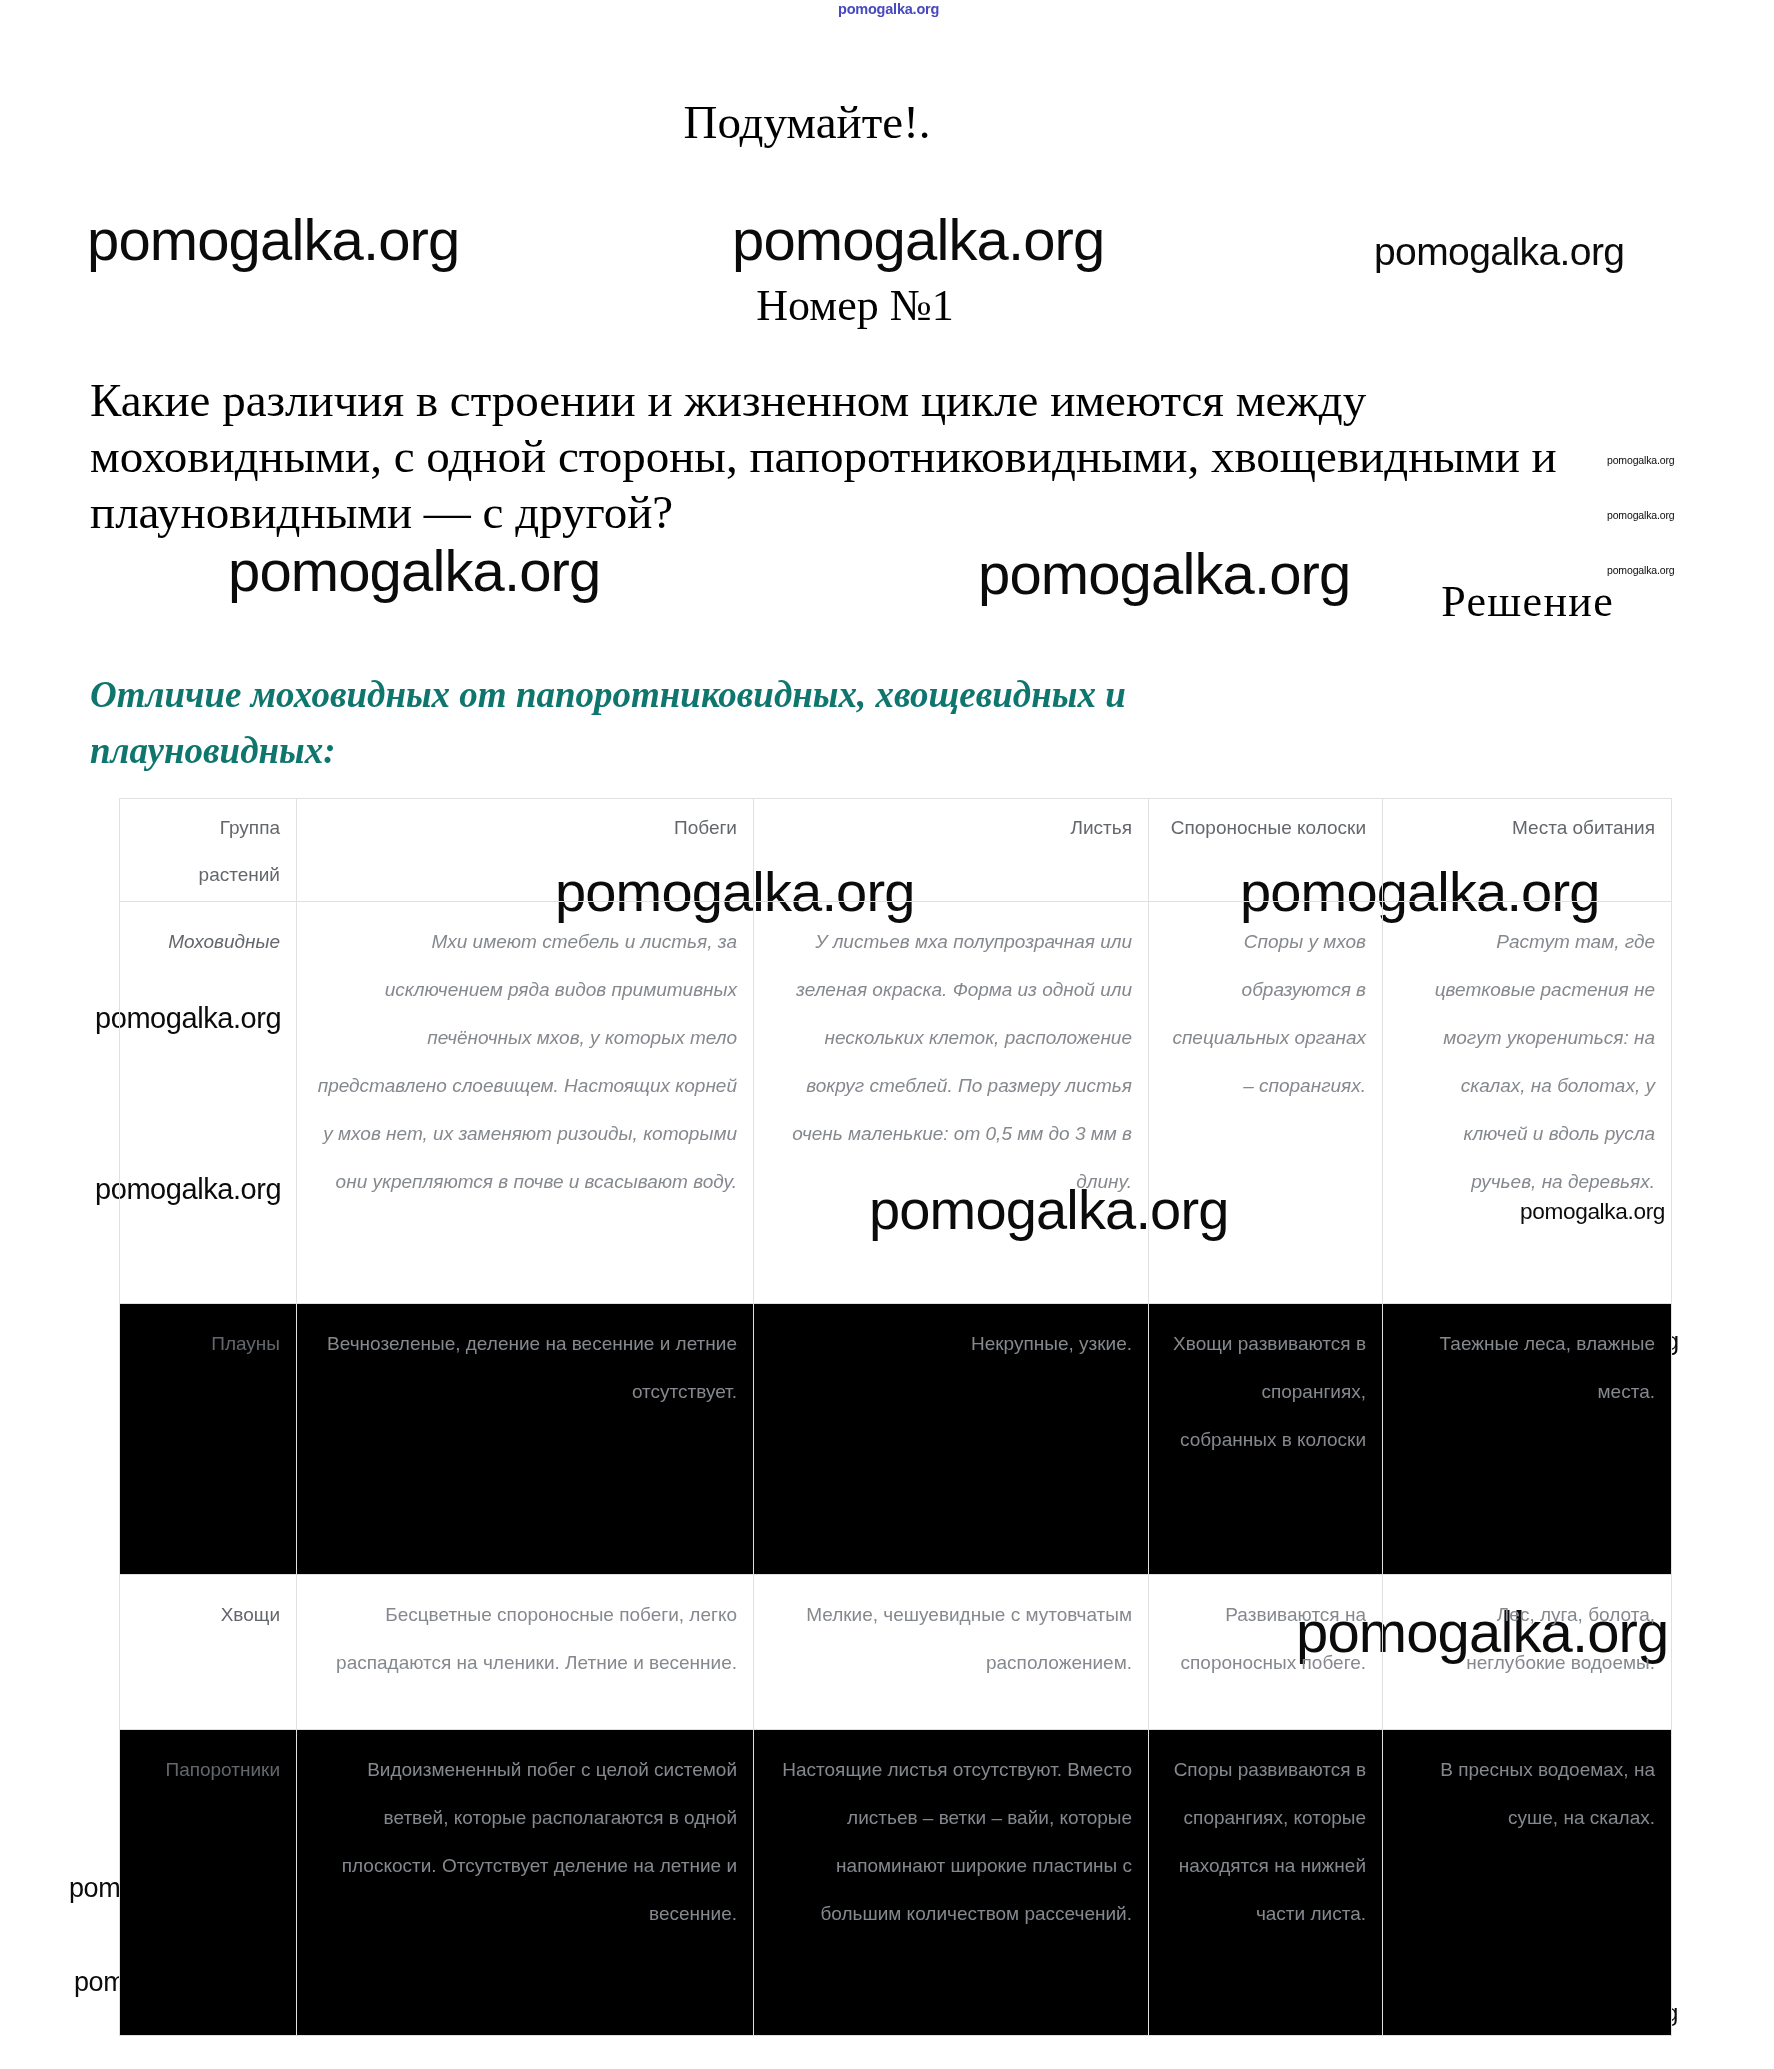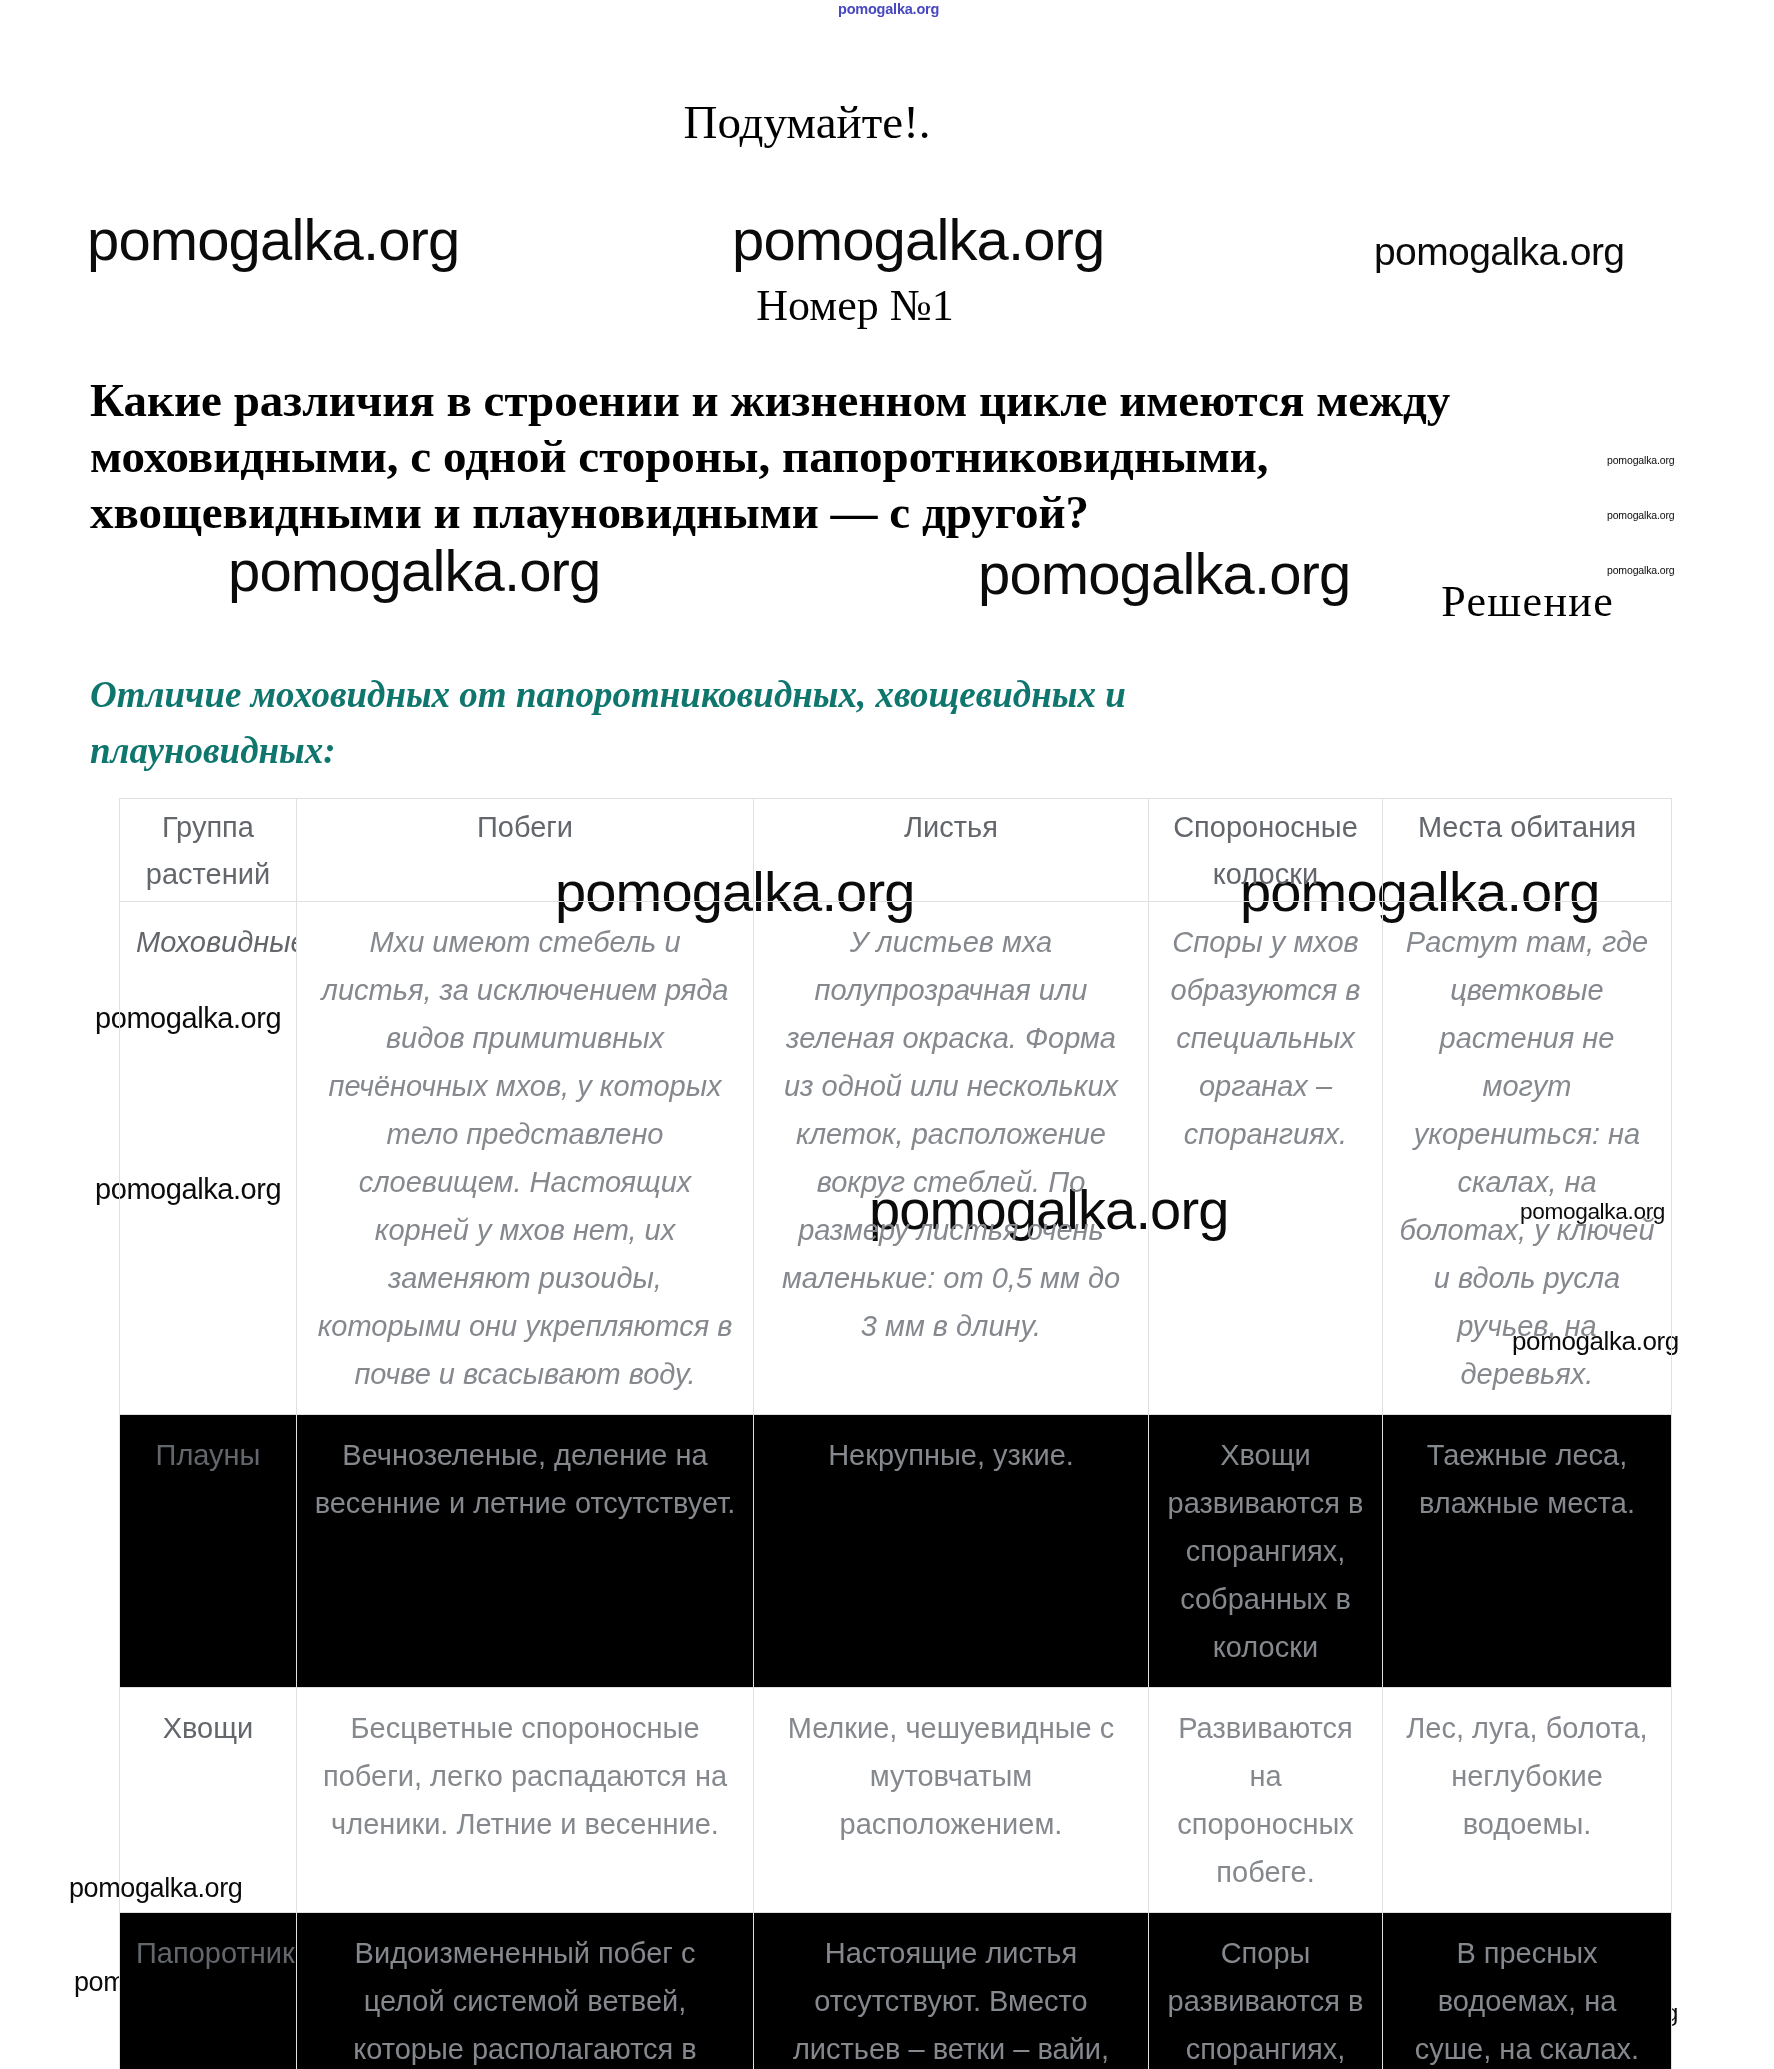--- a/index.html
+++ b/index.html
@@ -7,41 +7,41 @@
     width:1774px;height:2069px;background:#ffffff;position:relative;
     font-family:"Liberation Serif", serif;overflow:hidden;
   }
   .abs{position:absolute;}
   
   .h-center{left:0;width:1614px;text-align:center;color:#000;}
   .page-title{top:95px;font-size:47px;line-height:1.15;}
   .number-heading{top:281px;font-size:44px;line-height:1.15;padding-left:48px;}
   .solution-heading{top:577px;font-size:44px;line-height:1.15;letter-spacing:0.03em;text-align:right;}
   .question{
-    left:90px;top:372px;width:1507px;font-size:47px;line-height:56px;color:#000;font-weight:bold;
+    left:90px;top:372px;width:1507px;font-size:47px;line-height:56px;color:#000;
   }
   .table-title{
     left:90px;top:667px;max-width:1048px;font-size:37px;line-height:56px;
     font-weight:bold;font-style:italic;color:#0f766e;
   }
   
   .wm{
     position:absolute;font-family:"Liberation Sans", sans-serif;color:#0b0b0b;
     white-space:nowrap;line-height:1;letter-spacing:-0.015em;font-weight:400;
   }
   .wm-blue{color:#4848c0;font-weight:700;}
   
   .cmp-table{
     position:absolute;left:119px;top:798px;width:1552px;
     border-collapse:collapse;table-layout:fixed;
     font-family:"Liberation Sans", sans-serif;
   }
   .cmp-table th,.cmp-table td{
-    border:0.8px solid #dee0e2;vertical-align:top;text-align:center;
-    font-size:29px;font-weight:400;padding:16px;
+    border:0.8px solid #dee0e2;vertical-align:top;text-align:right;
+    font-size:19px;font-weight:400;padding:16px;
     overflow:hidden;
   }
   .cmp-table th{color:#63676c;line-height:47px;padding-top:4.8px;padding-bottom:3.2px;}
   .cmp-table td{color:#85898e;line-height:48px;}
   .cmp-table td.group{color:#63676c;}
   tr.stripe{background:#000000;}
   tr.rh{height:99px;}
   tr.r1{height:402px;font-style:italic;}
   tr.r2{height:271px;}
   tr.r3{height:155px;}

